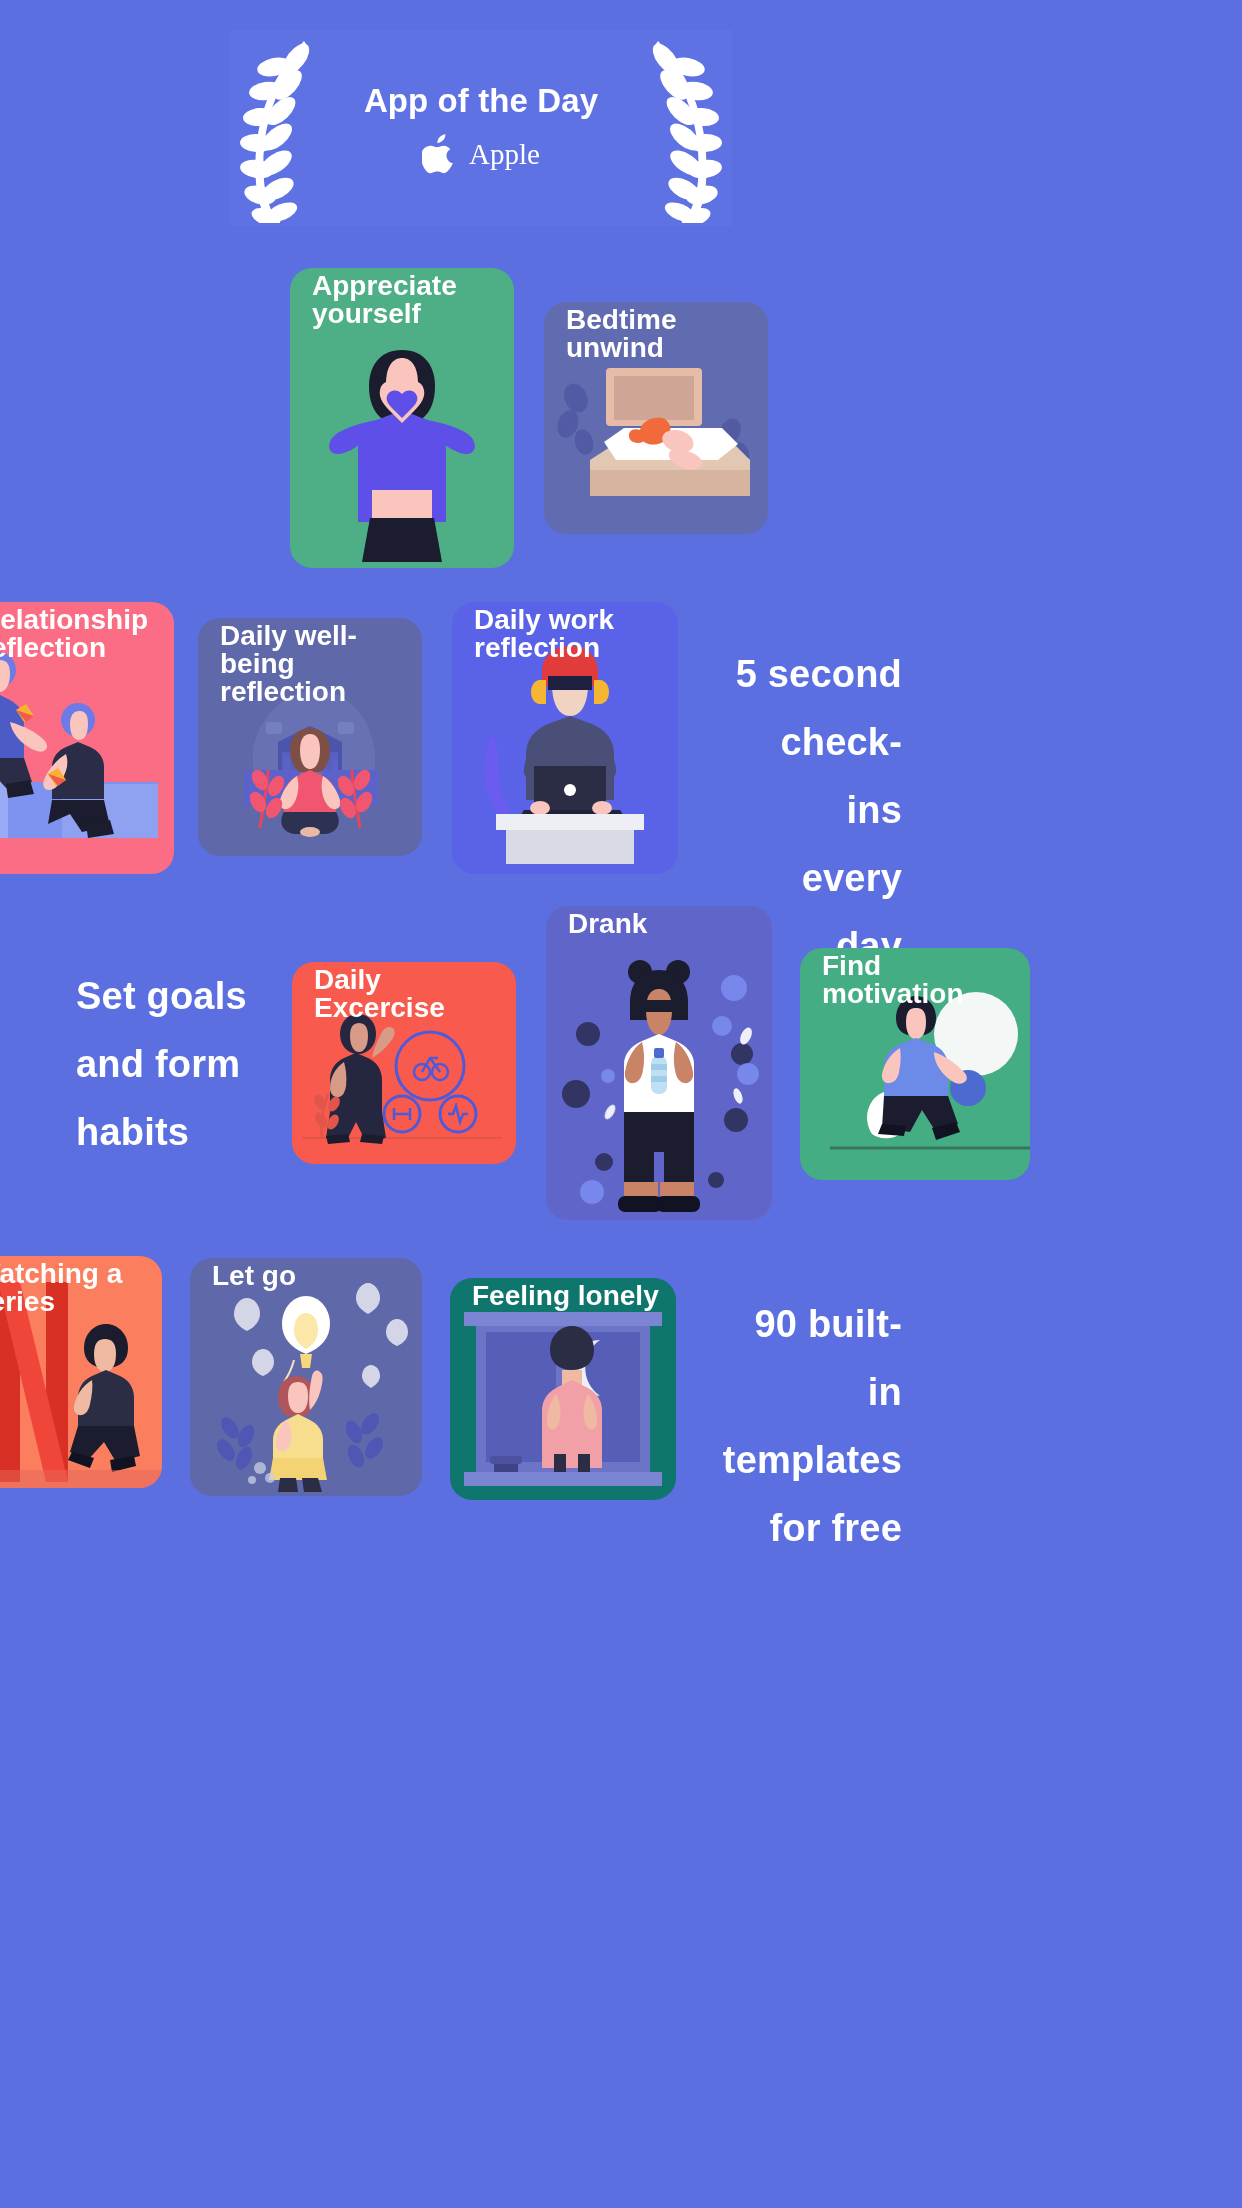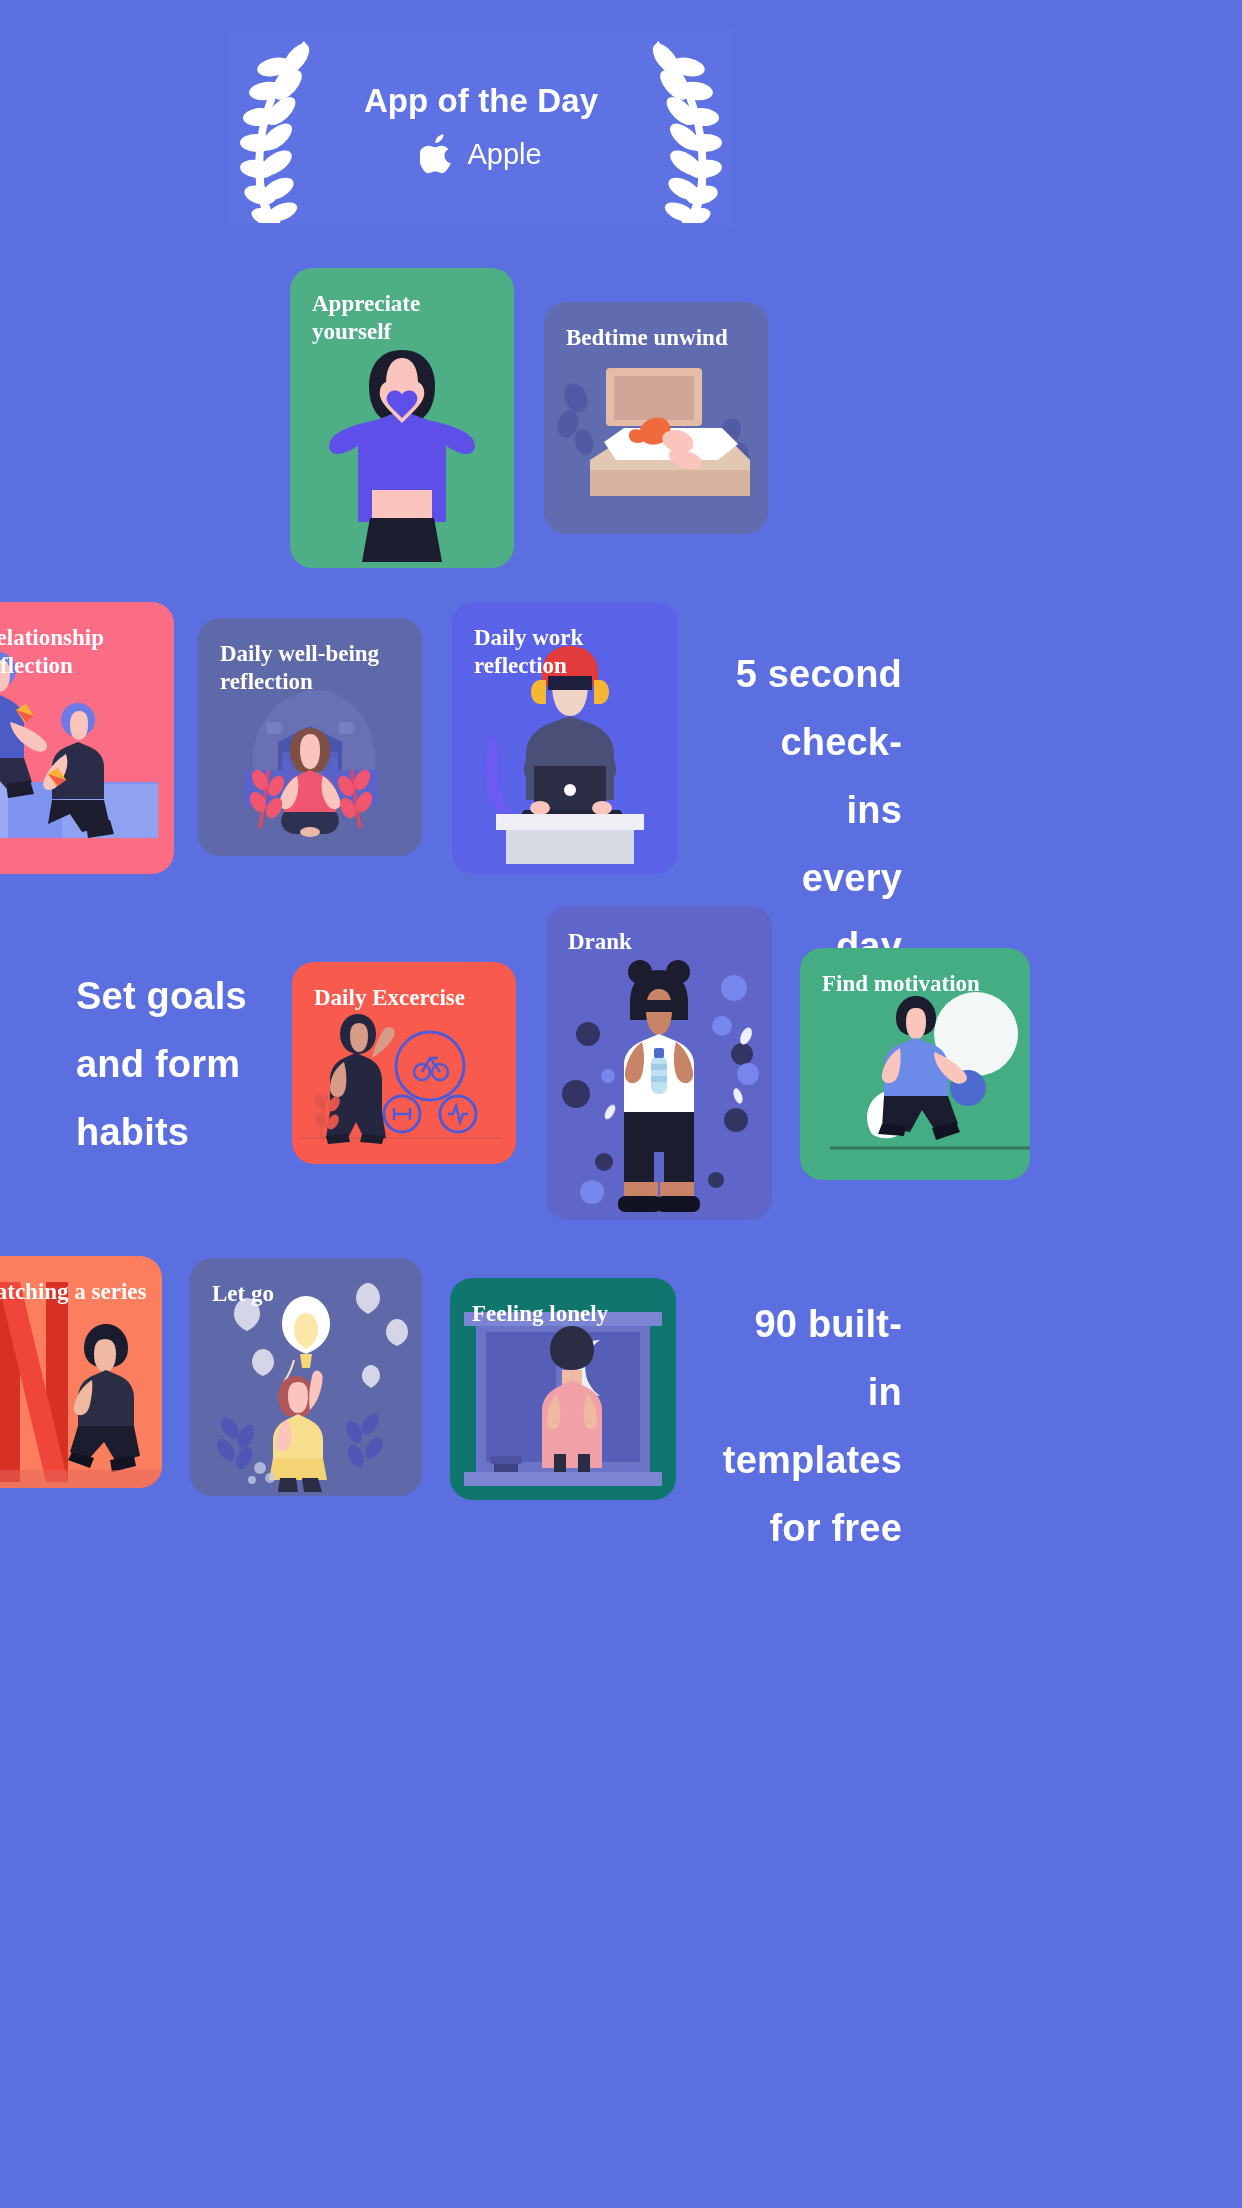--- a/index.html
+++ b/index.html
@@ -23,40 +23,40 @@
   .award-center {
     display: flex; flex-direction: column; align-items: center;
     justify-content: center; gap: 14px; padding: 0 6px; flex: 1 1 auto;
   }
   .award-title {
     color: #fff; font-size: 33px; font-weight: bold; letter-spacing: .1px;
     white-space: nowrap;
   }
   .award-sub { display: flex; align-items: center; gap: 13px; }
   .apple-glyph { width: 34px; height: 40px; display:block; }
-  .award-brand { color: #fff; font-size: 29px; font-weight: 400; }
+  .award-brand { color: #fff; font-size: 29px; font-weight: 400; font-family: Liberation Serif, serif; }
 
   
   .headline {
     position: absolute; color: #fff; font-weight: bold; font-size: 38px;
     line-height: 68px; letter-spacing: .2px; white-space: pre-line;
   }
   .h-be-more   { left: 34px;  top: 318px; }
   .h-5second   { left: 694px; top: 640px; text-align: right; width: 168px;}
   .h-setgoals  { left: 36px;  top: 962px; }
   .h-50built   { left: 682px; top: 1290px; text-align: right; width: 180px;}
 
   
   .card {
     position: absolute; border-radius: 22px; overflow: hidden;
   }
   .card-title {
-    position: absolute; left: 22px; top: 22px; right: 14px;
-    color: #fff; font-size: 23px; font-weight: bold; line-height: 28px;
-    white-space: pre-line; z-index: 4; font-family: Liberation Serif, serif;
+    position: absolute; left: 22px; top: 4px; right: 14px;
+    color: #fff; font-size: 28px; font-weight: bold; line-height: 28px;
+    white-space: pre-line; z-index: 4;
   }
   .card-art { position: absolute; inset: 0; z-index: 1; }
   .card-art svg { width: 100%; height: 100%; display: block; }
 
   
   .c-appreciate { left: 250px; top: 268px;  width: 224px; height: 300px; background: #4EAE86; }
   .c-bedtime    { left: 504px; top: 302px;  width: 224px; height: 232px; background: #606CAF; }
   .c-mood       { left: 758px; top: 268px;  width: 230px; height: 300px; background: #5D4FE8; }
   .c-relation   { left: -82px; top: 602px;  width: 216px; height: 272px; background: #FB6C85; }
   .c-wellbeing  { left: 158px; top: 618px;  width: 224px; height: 238px; background: #5F68A8; }

